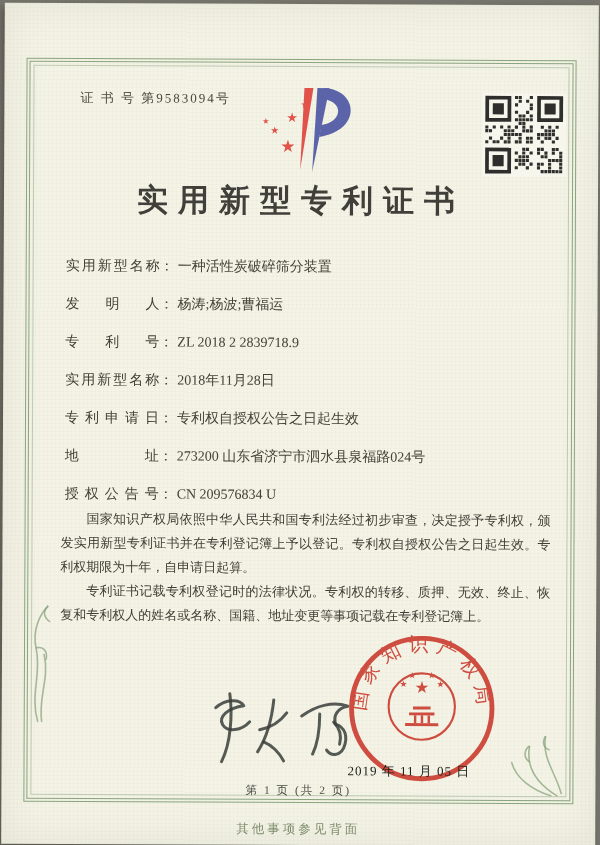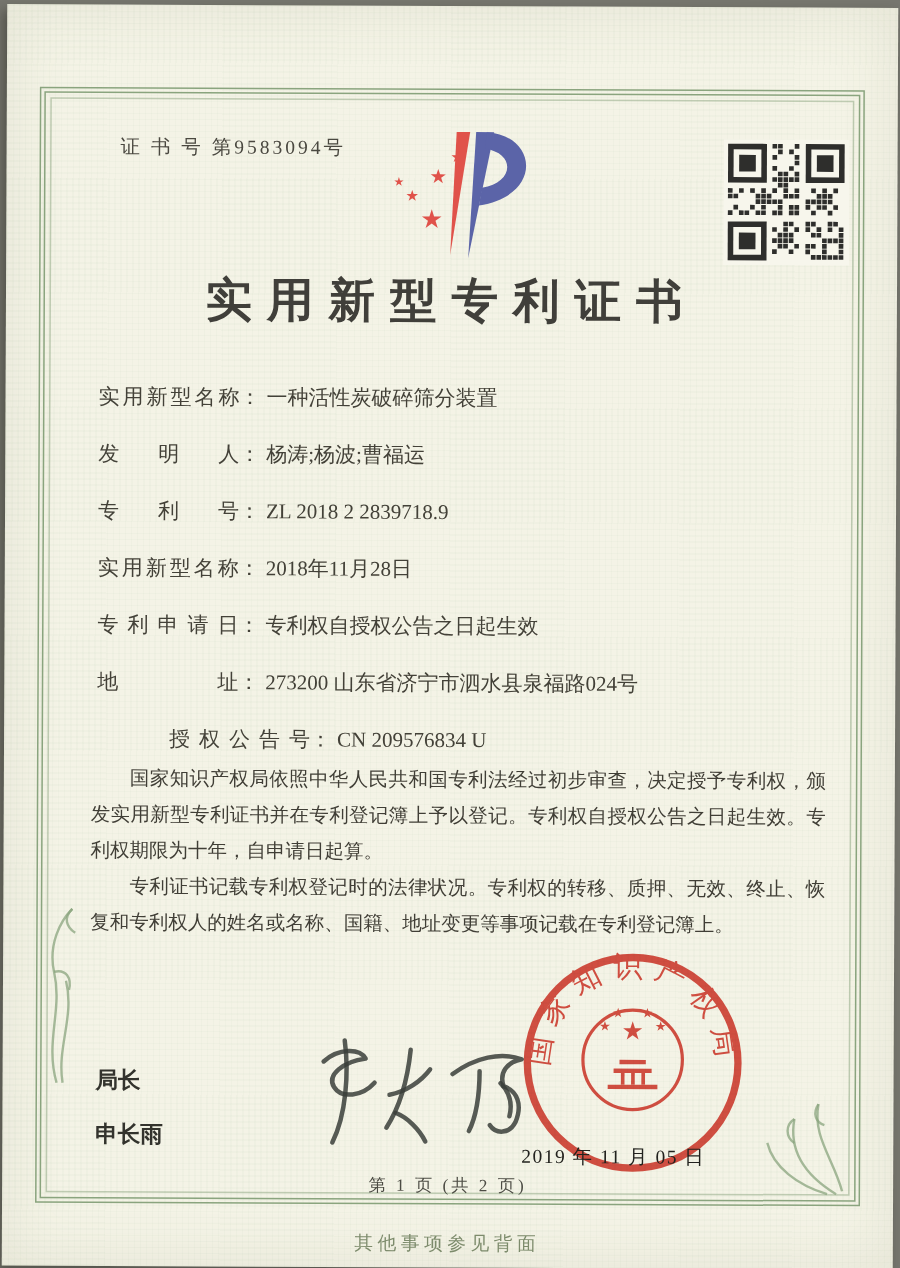--- a/index.html
+++ b/index.html
@@ -19,21 +19,21 @@
   .qr{position:absolute;top:88px;left:478px;}
   .qr rect{fill:#2e2e2c;}
   .qr .bg{fill:#f7f6ec;}
   .title{position:absolute;top:176px;left:0;right:0;text-align:center;margin:0;
     font-size:31px;font-weight:700;letter-spacing:10px;color:#403f3a;}
   .fields{position:absolute;top:252px;left:62px;right:38px;font-size:14px;color:#434138;}
   .field-row{margin-bottom:16px;line-height:22px;white-space:nowrap;}
   .flabel{display:inline-block;width:94px;text-align:justify;text-align-last:justify;vertical-align:top;}
   .colon{display:inline-block;margin-right:4px;}
   .grant-row{display:flex;line-height:22px;white-space:nowrap;}
-  .grant-right{margin-left:48px;}
+  .grant-right{}
   .paras{position:absolute;top:504px;left:58px;right:46px;font-size:13px;line-height:1.85;
     color:#403e36;text-align:justify;}
   .paras p{margin:0;text-indent:2em;}
   .signer{position:absolute;left:62px;top:700px;font-size:15px;font-weight:600;color:#33332d;line-height:36px;}
   .autograph{position:absolute;left:190px;top:682px;}
   .autograph path{stroke:#3a3e3a;stroke-width:3;fill:none;stroke-linecap:round;stroke-linejoin:round;opacity:.85;}
   .seal{position:absolute;left:342px;top:626px;mix-blend-mode:multiply;opacity:.93;}
   .seal .red{fill:var(--seal-red,#d8453a);}
   .seal .ring{fill:none;stroke:var(--seal-red,#d8453a);}
   .seal-date{position:absolute;left:346px;top:758px;font-size:13px;letter-spacing:1px;color:#22221e;z-index:5;text-align:center;}
@@ -238,24 +238,20 @@
         <span class="flabel">授权公告号</span><span class="colon">：</span><span>CN 209576834 U</span>
       </span>
     </div>
   </div>
 
   <div class="paras">
     <p>国家知识产权局依照中华人民共和国专利法经过初步审查，决定授予专利权，颁发实用新型专利证书并在专利登记簿上予以登记。专利权自授权公告之日起生效。专利权期限为十年，自申请日起算。</p>
     <p>专利证书记载专利权登记时的法律状况。专利权的转移、质押、无效、终止、恢复和专利权人的姓名或名称、国籍、地址变更等事项记载在专利登记簿上。</p>
   </div>
 
-  <div class="signer">
-    <div>局长</div>
-    <div>申长雨</div>
-  </div>
 
   <svg class="autograph" width="170" height="90" viewBox="0 0 170 90">
     <path d="M24,22 c10,-9 24,-9 28,-2 c-15,2 -26,11 -21,19 c5,8 19,6 27,-3"></path>
     <path d="M38,8 c3,22 1,50 -8,68"></path>
     <path d="M82,14 c-2,20 -7,38 -16,52"></path>
     <path d="M68,44 c11,-2 21,-9 27,-17"></path>
     <path d="M72,56 c8,3 16,11 20,19"></path>
     <path d="M110,30 c15,-11 32,-15 46,-10 c-10,2 -15,9 -12,18 c9,3 13,12 8,24 c-4,8 -13,8 -17,2"></path>
     <path d="M128,28 c0,15 -2,30 -7,40"></path>
     <path d="M142,36 c6,6 8,14 6,22"></path>

